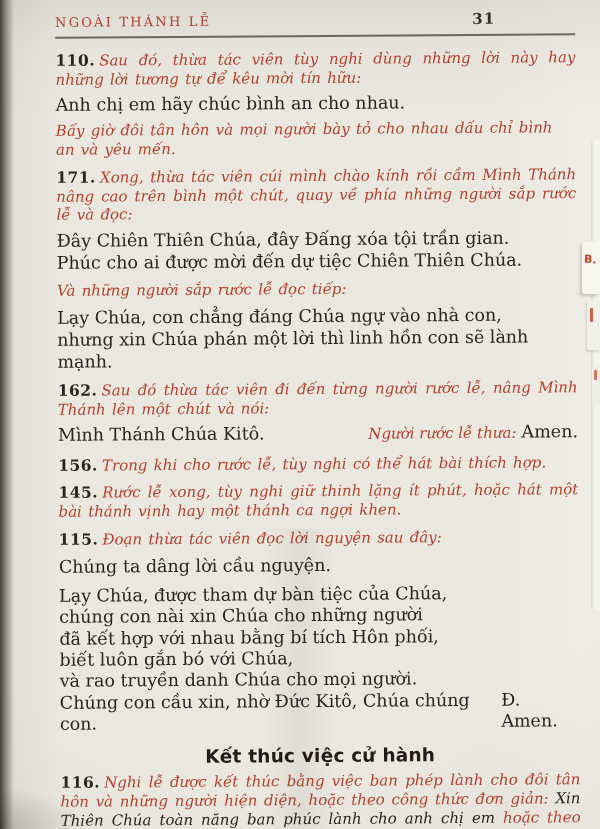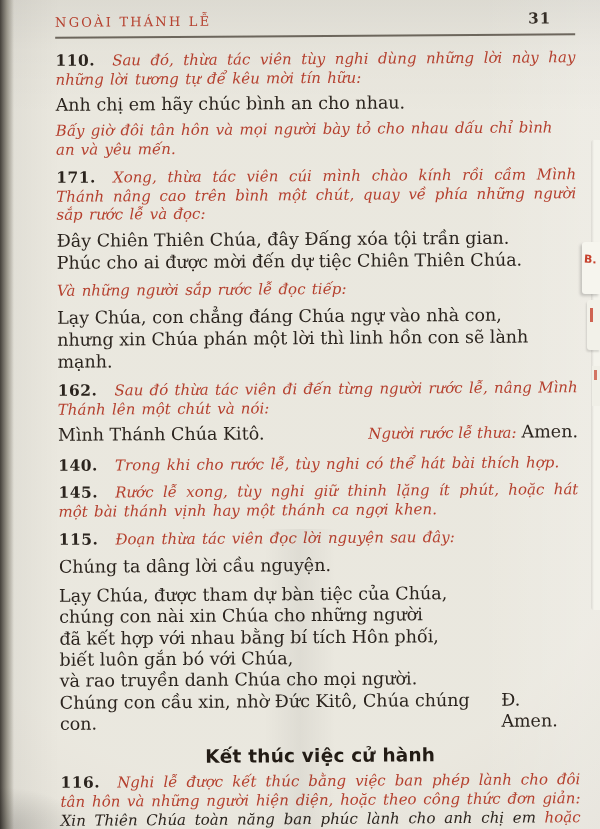--- a/index.html
+++ b/index.html
@@ -60,31 +60,31 @@
   .page{
     position:absolute;left:55px;top:11px;width:520px;
     transform:rotate(-0.4deg);transform-origin:50% 0;
     color:#2b241e;
   }
   .hdr{display:flex;justify-content:space-between;align-items:baseline;}
   .hdr-title{
     color:#b5402e;font-size:13px;letter-spacing:2.2px;font-weight:500;
   }
   .hdr-num{
-    font-weight:bold;font-size:15px;color:#352e27;margin-right:24px;letter-spacing:1px;
+    font-weight:bold;font-size:15px;color:#352e27;margin-right:80px;letter-spacing:1px;
   }
   .rule{border-bottom:2px solid rgba(62,54,45,0.72);margin-top:6px;}
 
   .rubric{
     margin:10px 0 0;font-style:italic;color:#b5402e;
     font-size:15px;line-height:1.26;text-align:justify;word-spacing:1.5px;
   }
   .rubric .num{
     font-style:normal;font-weight:bold;color:#2b241e;font-size:15.5px;
-    margin-right:17px;letter-spacing:0.5px;
+    margin-right:4px;letter-spacing:0.5px;
   }
   .rubric.no-just{text-align:left;}
   .blk{font-size:17.5px;line-height:1.26;color:#2b241e;}.mt4{margin-top:4px;}.mt5{margin-top:5px;}
   .mt6{margin-top:6px;}.mt7{margin-top:7px;}.mt8{margin-top:8px;}.mt10{margin-top:10px;}.mt12{margin-top:12px;}
   .row{display:flex;justify-content:space-between;align-items:baseline;}
   .cue{color:#b5402e;font-style:italic;font-size:15px;}
   .cue-d{color:#b5402e;}
   .prayer-line{font-size:17.5px;line-height:1.22;color:#2b241e;}
   .section-heading{
     text-align:center;font-family:"DejaVu Sans","Liberation Sans",sans-serif;
@@ -128,21 +128,21 @@
     <div class="blk mt6">Lạy Chúa, con chẳng đáng Chúa ngự vào nhà con,</div>
     <div class="blk">nhưng xin Chúa phán một lời thì linh hồn con sẽ lành mạnh.</div>
 
     <p class="rubric mt8"><span class="num">162.</span><span>Sau đó thừa tác viên đi đến từng người rước lễ, nâng Mình Thánh lên một chút và nói:</span></p>
 
     <div class="row mt4">
       <span class="blk">Mình Thánh Chúa Kitô.</span>
       <span><span class="cue">Người rước lễ thưa:</span> <span class="blk">Amen.</span></span>
     </div>
 
-    <p class="rubric mt10 no-just"><span class="num">140.</span><span>Trong khi cho rước lễ, tùy nghi có thể hát bài thích hợp.</span></p>
+    <p class="rubric mt10 no-just"><span class="num">156.</span><span>Trong khi cho rước lễ, tùy nghi có thể hát bài thích hợp.</span></p>
 
     <p class="rubric mt7"><span class="num">145.</span><span>Rước lễ xong, tùy nghi giữ thinh lặng ít phút, hoặc hát một bài thánh vịnh hay một thánh ca ngợi khen.</span></p>
 
     <p class="rubric mt8 no-just"><span class="num">115.</span><span>Đoạn thừa tác viên đọc lời nguyện sau đây:</span></p>
 
     <div class="blk mt6">Chúng ta dâng lời cầu nguyện.</div>
 
     <div class="mt8">
       <div class="prayer-line">Lạy Chúa, được tham dự bàn tiệc của Chúa,</div>
       <div class="prayer-line">chúng con nài xin Chúa cho những người</div>

